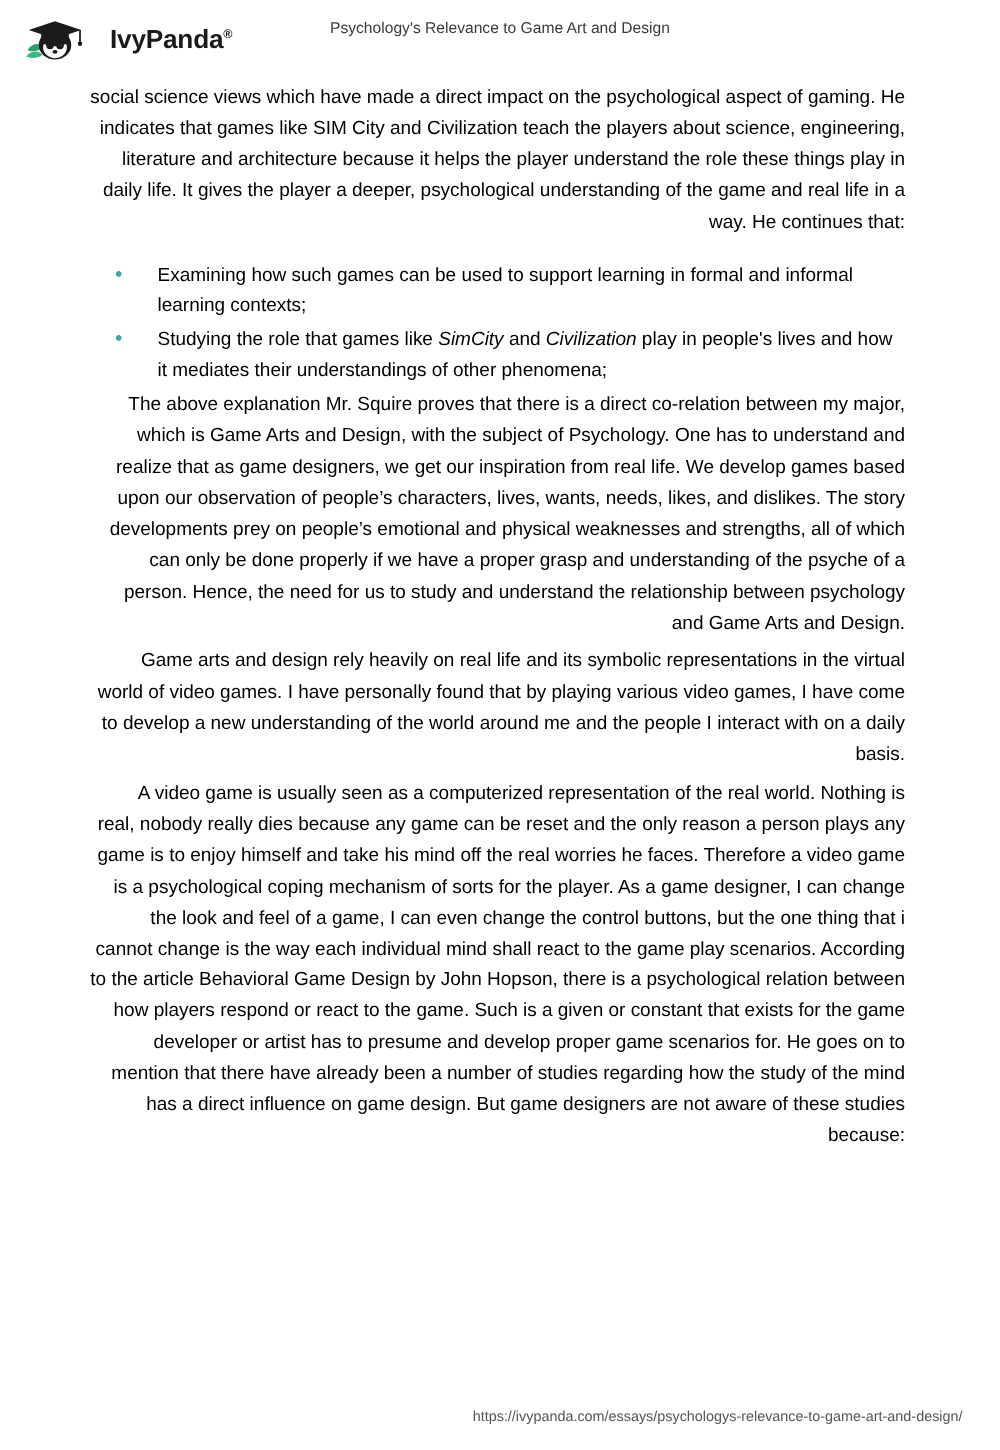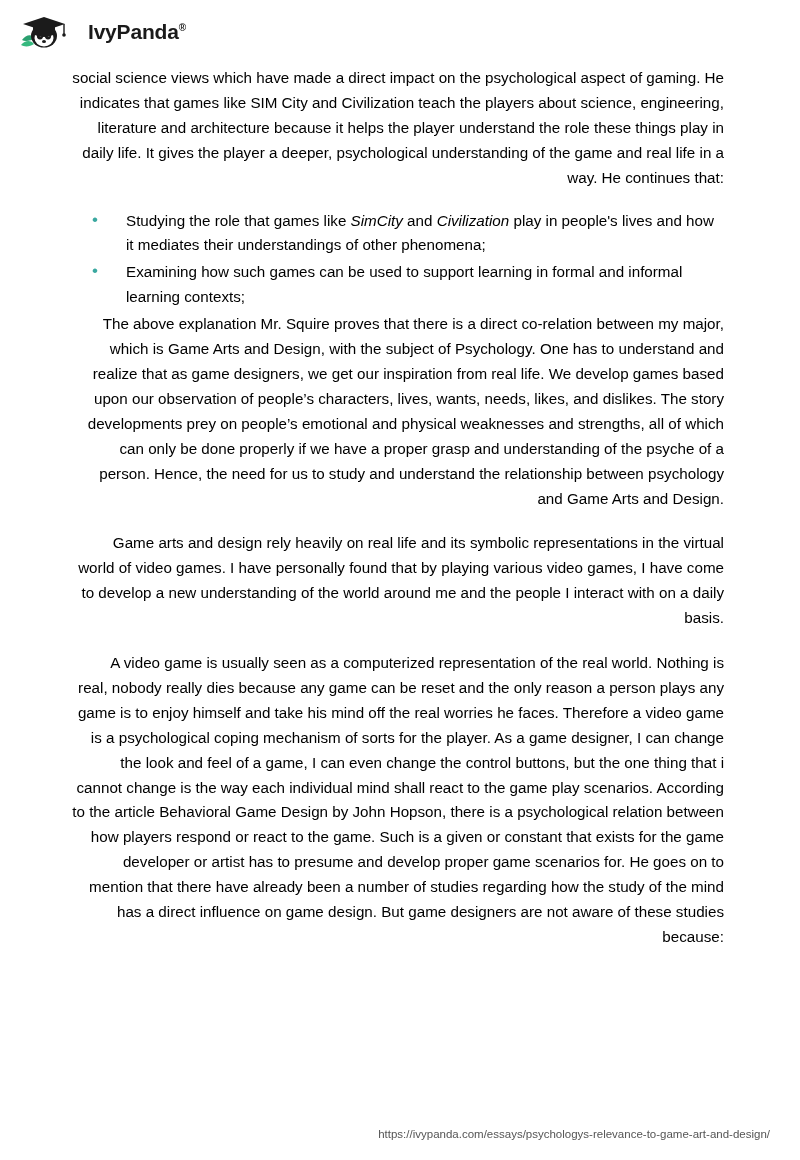--- a/index.html
+++ b/index.html
@@ -78,21 +78,21 @@
     width: 652px;
   }
   p.para {
     margin: 0 0 0 0;
     font-size: 15.2px;
     line-height: 24.9px;
     color: #000;
     text-align: right;
   }
   p.para + p.para {
-    margin-top: 20px;
+    margin-top: 6px;
   }
   p.indent {
     text-indent: 28px;
   }
   ul.bullets {
     margin: 18px 0 0 0;
     padding: 0 0 0 54px;
     list-style: none;
   }
   ul.bullets li {
@@ -149,29 +149,30 @@
           <ellipse cx="24" cy="27.4" rx="2" ry="1.5" fill="#1b1b1b"></ellipse>
 
           <path d="M24 3 L45 10 L24 17 L3 10 Z" fill="#1b1b1b"></path>
           <path d="M13 13 L13 20 C13 20, 18 23, 24 23 C30 23, 35 20, 35 20 L35 13" fill="#1b1b1b"></path>
           <path d="M44 10 L44 20" stroke="#1b1b1b" stroke-width="1.4" fill="none"></path>
           <circle cx="44" cy="21" r="1.8" fill="#1b1b1b"></circle>
         </svg>
       </span>
       <span class="brand-text"><span>IvyPanda</span><span class="reg">®</span></span>
     </div>
+    <div class="header-title">Psychology's Relevance to Game Art and Design</div>
   </div>
 
   <div class="content">
 
     <p class="para">social science views which have made a direct impact on the psychological aspect of gaming. He indicates that games like SIM City and Civilization teach the players about science, engineering, literature and architecture because it helps the player understand the role these things play in daily life. It gives the player a deeper, psychological understanding of the game and real life in a way. He continues that:</p>
 
     <ul class="bullets list-block">
+      <li><span>Examining how such games can be used to support learning in formal and informal learning contexts;</span></li>
       <li><span>Studying the role that games like </span><em>SimCity</em><span> and </span><em>Civilization</em><span> play in people's lives and how it mediates their understandings of other phenomena;</span></li>
-      <li><span>Examining how such games can be used to support learning in formal and informal learning contexts;</span></li>
     </ul>
 
     <p class="para indent">The above explanation Mr. Squire proves that there is a direct co-relation between my major, which is Game Arts and Design, with the subject of Psychology. One has to understand and realize that as game designers, we get our inspiration from real life. We develop games based upon our observation of people’s characters, lives, wants, needs, likes, and dislikes. The story developments prey on people’s emotional and physical weaknesses and strengths, all of which can only be done properly if we have a proper grasp and understanding of the psyche of a person. Hence, the need for us to study and understand the relationship between psychology and Game Arts and Design.</p>
 
     <p class="para indent">Game arts and design rely heavily on real life and its symbolic representations in the virtual world of video games. I have personally found that by playing various video games, I have come to develop a new understanding of the world around me and the people I interact with on a daily basis.</p>
 
     <p class="para indent">A video game is usually seen as a computerized representation of the real world. Nothing is real, nobody really dies because any game can be reset and the only reason a person plays any game is to enjoy himself and take his mind off the real worries he faces. Therefore a video game is a psychological coping mechanism of sorts for the player. As a game designer, I can change the look and feel of a game, I can even change the control buttons, but the one thing that i cannot change is the way each individual mind shall react to the game play scenarios. According to the article Behavioral Game Design by John Hopson, there is a psychological relation between how players respond or react to the game. Such is a given or constant that exists for the game developer or artist has to presume and develop proper game scenarios for. He goes on to mention that there have already been a number of studies regarding how the study of the mind has a direct influence on game design. But game designers are not aware of these studies because:</p>
 
   </div>
 

